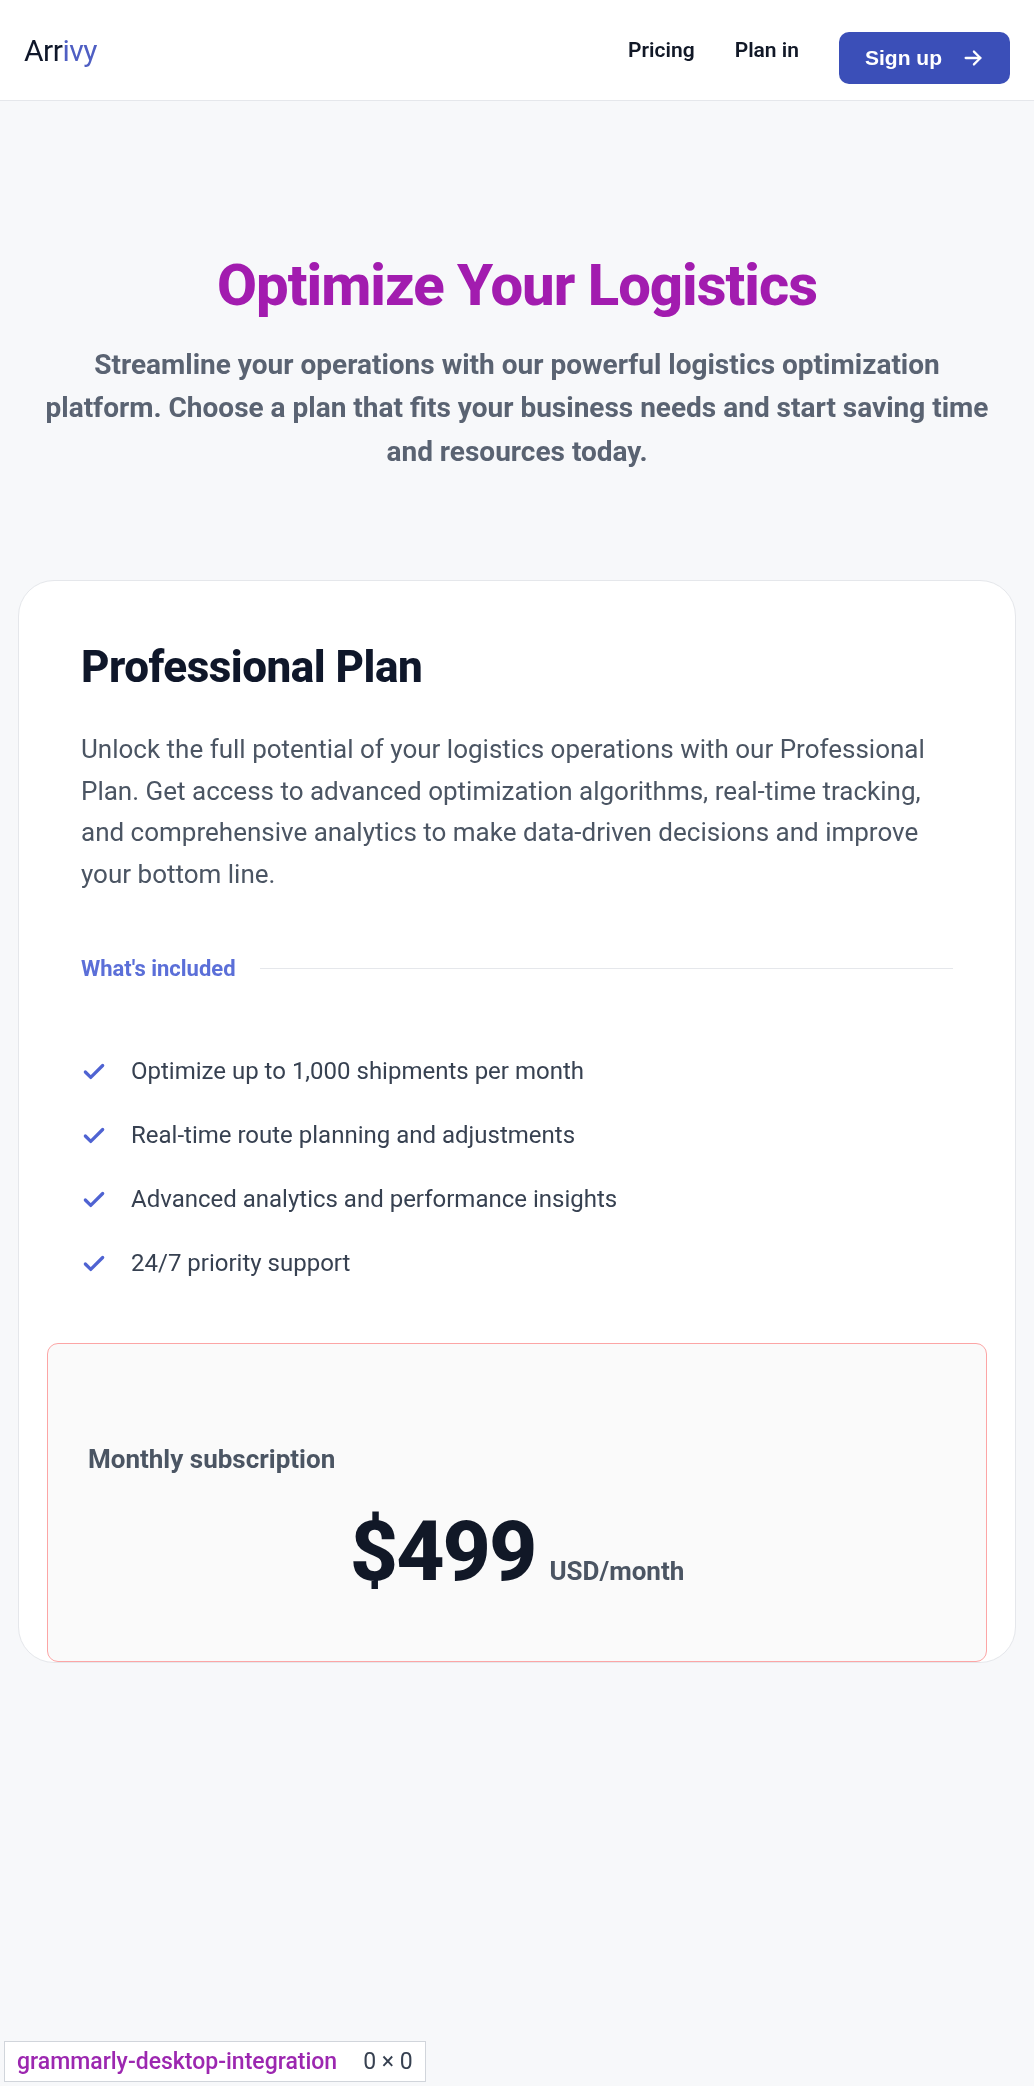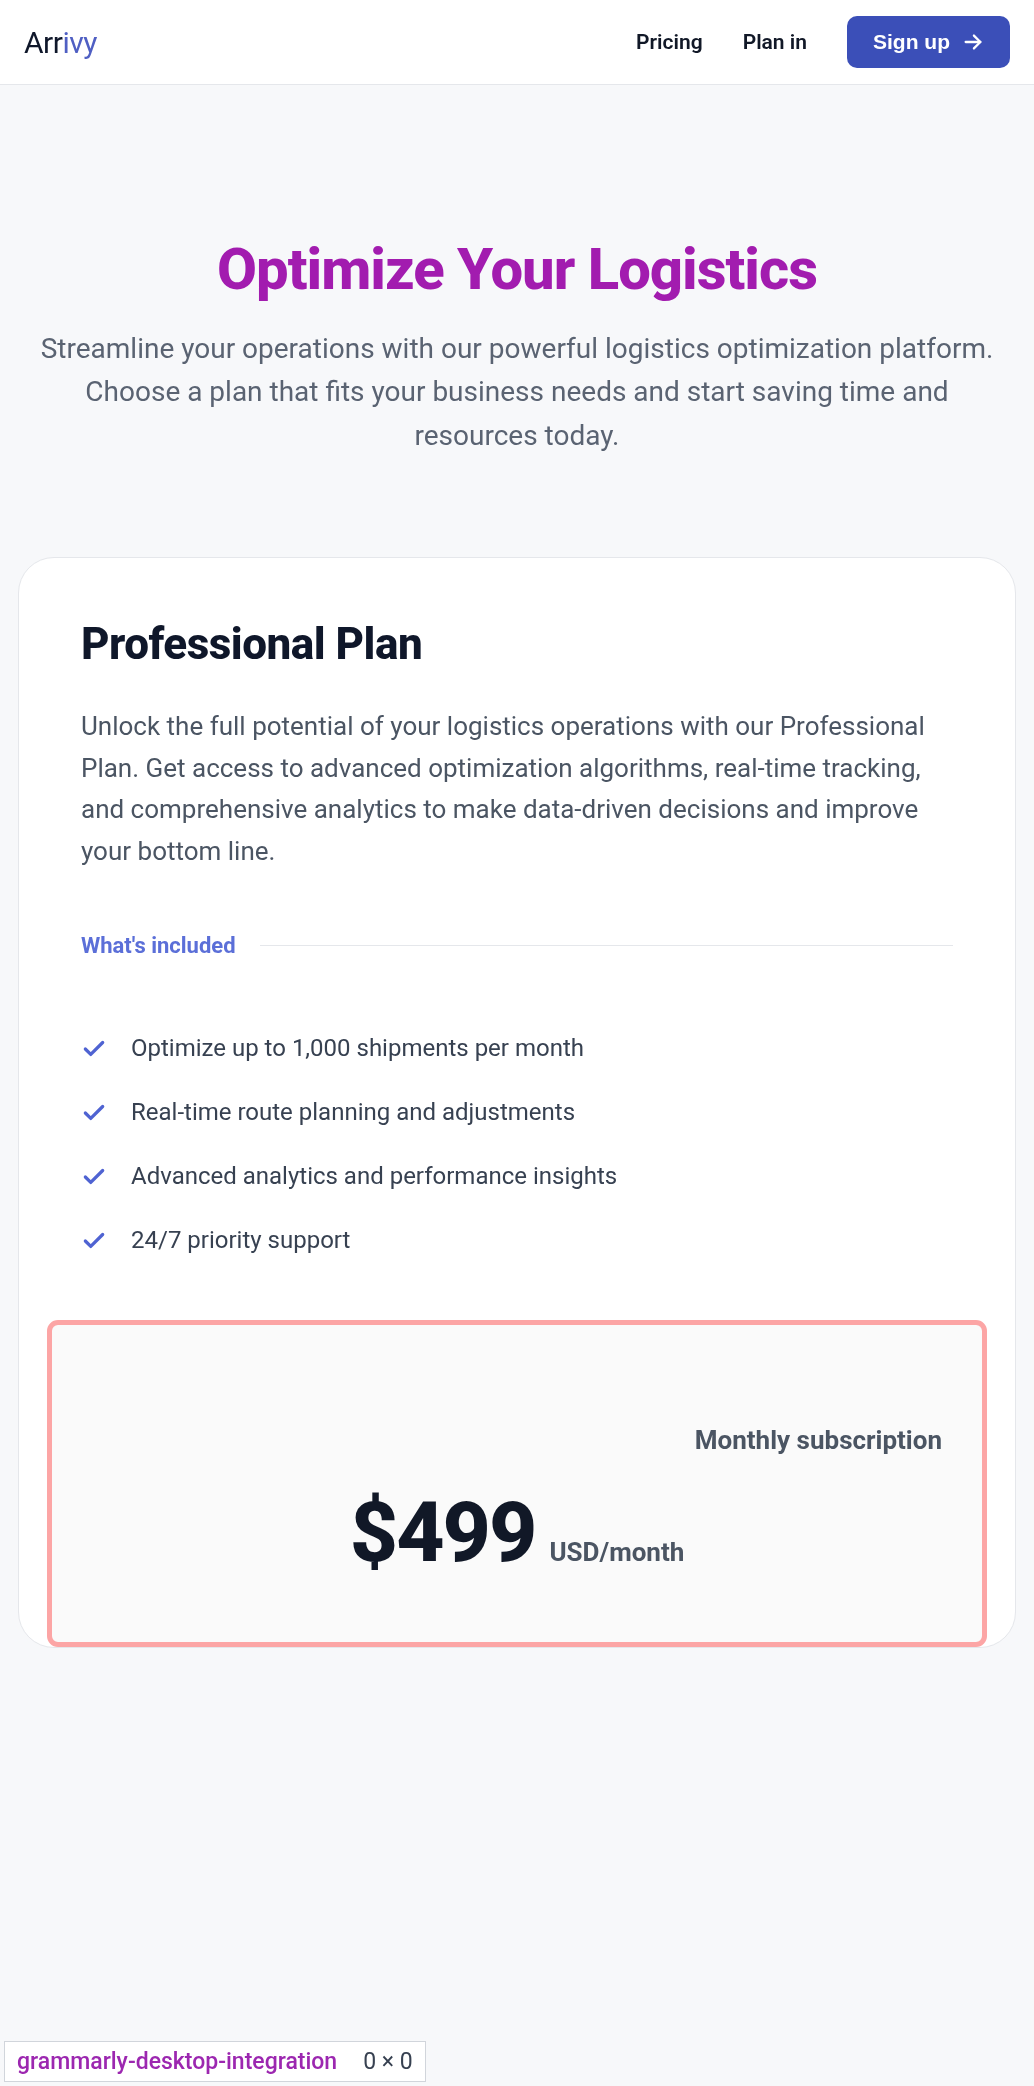--- a/index.html
+++ b/index.html
@@ -33,40 +33,42 @@
 }
 .signup-btn {
   background: #3b4fb8;
   color: #fff;
   font-size: 21px;
   font-weight: 600;
   padding: 14px 26px;
   border-radius: 10px;
   display: flex;
   align-items: center;
-  gap: 12px;
+  gap: 20px;
   cursor: pointer;
   border: none;
+  margin-top: 16px;
 }
 .arrow-icon { display: inline-flex; }
 
 .hero { text-align: center; padding: 150px 30px 100px; }
 .hero h1 {
   font-size: 58px;
   font-weight: 800;
   color: #a21caf;
   letter-spacing: -1px;
   margin-bottom: 24px;
 }
 .hero p {
   font-size: 28px;
   line-height: 1.55;
   color: #5a6372;
   max-width: 960px;
-  margin: 0 auto;
+  margin: 7px auto;
+  font-weight: bold;
 }
 
 .card {
   background: #fff;
   border: 1px solid #e5e7eb;
   border-radius: 36px;
   margin: 0 18px;
   padding: 60px 62px 0;
 }
 .card h2 {
@@ -101,25 +103,25 @@
   align-items: flex-end;
   gap: 24px;
   font-size: 24px;
   color: #374151;
   padding: 18px 0;
 }
 .check-icon { display: inline-flex; flex-shrink: 0; }
 
 .price-box {
   background: #fafafa;
-  border: 5px solid #fca5a5;
+  border: 1px solid #fca5a5;
   border-radius: 11px;
   margin: 0 -34px;
   padding: 100px 40px 60px;
-  text-align: right;
+  text-align: left;
 }
 .price-box .label {
   font-size: 26px;
   font-weight: 700;
   color: #4b5563;
   margin-bottom: 28px;
 }
 .price-line {
   display: flex;
   align-items: baseline;

